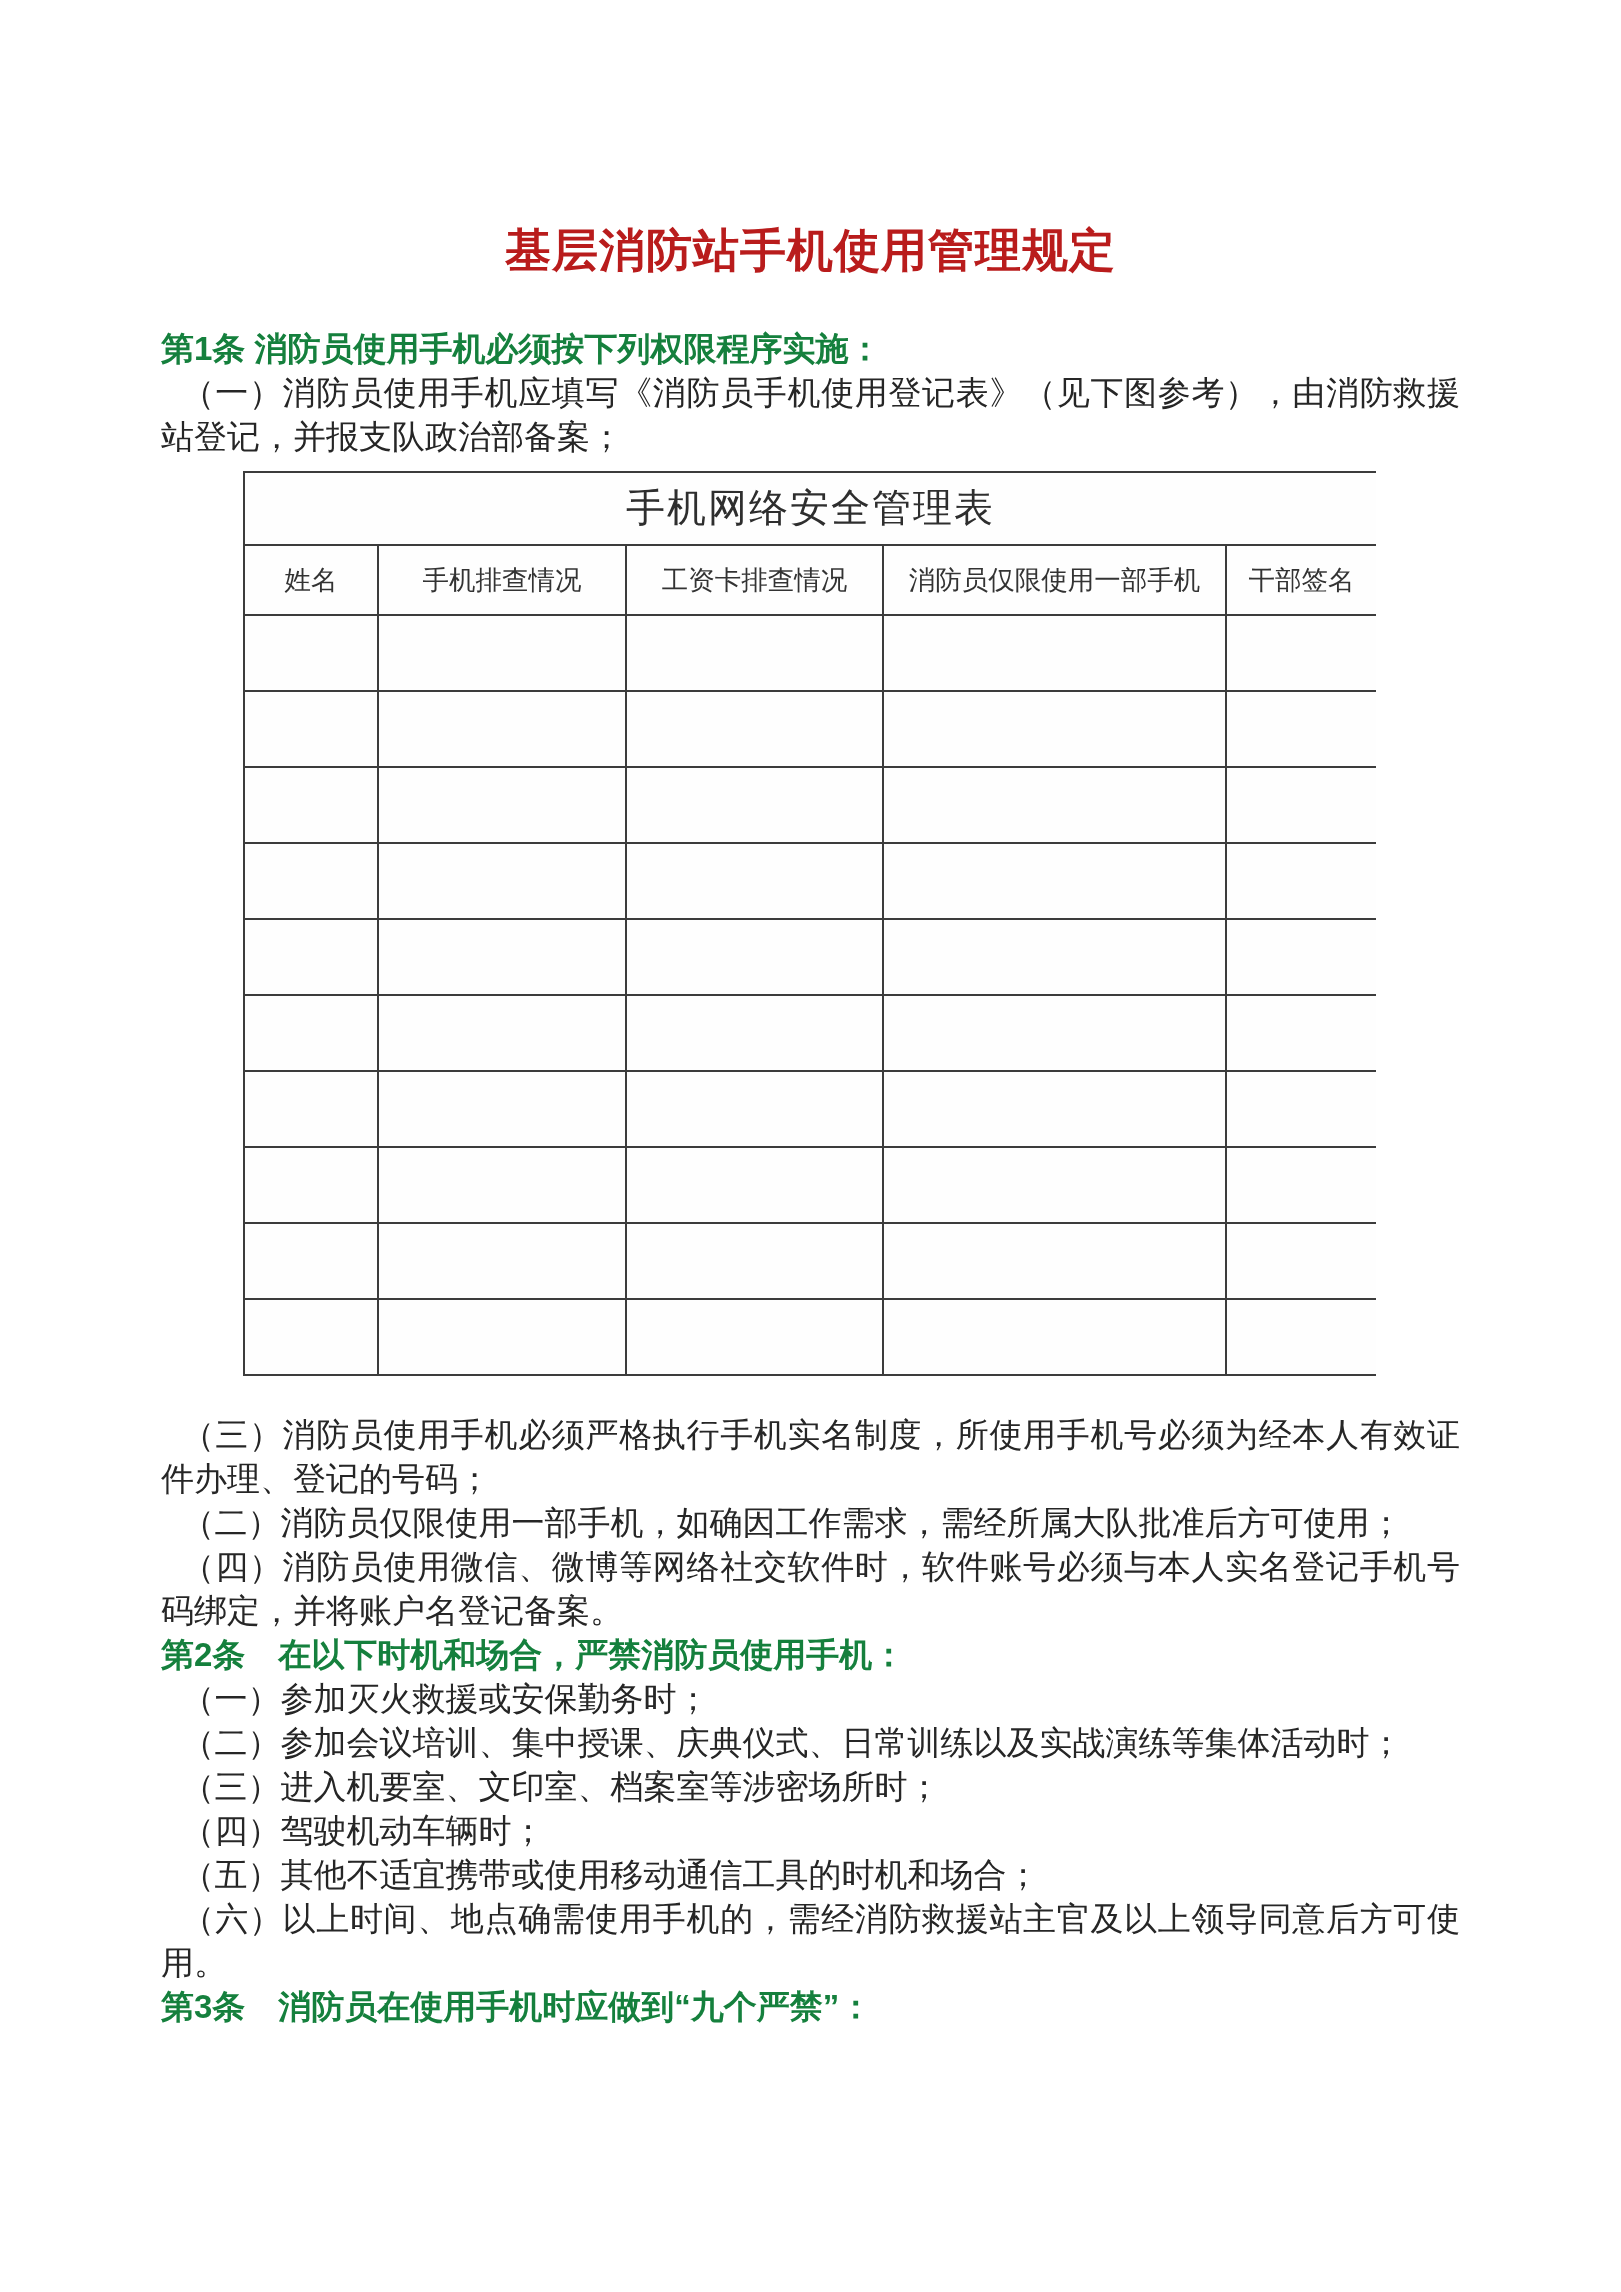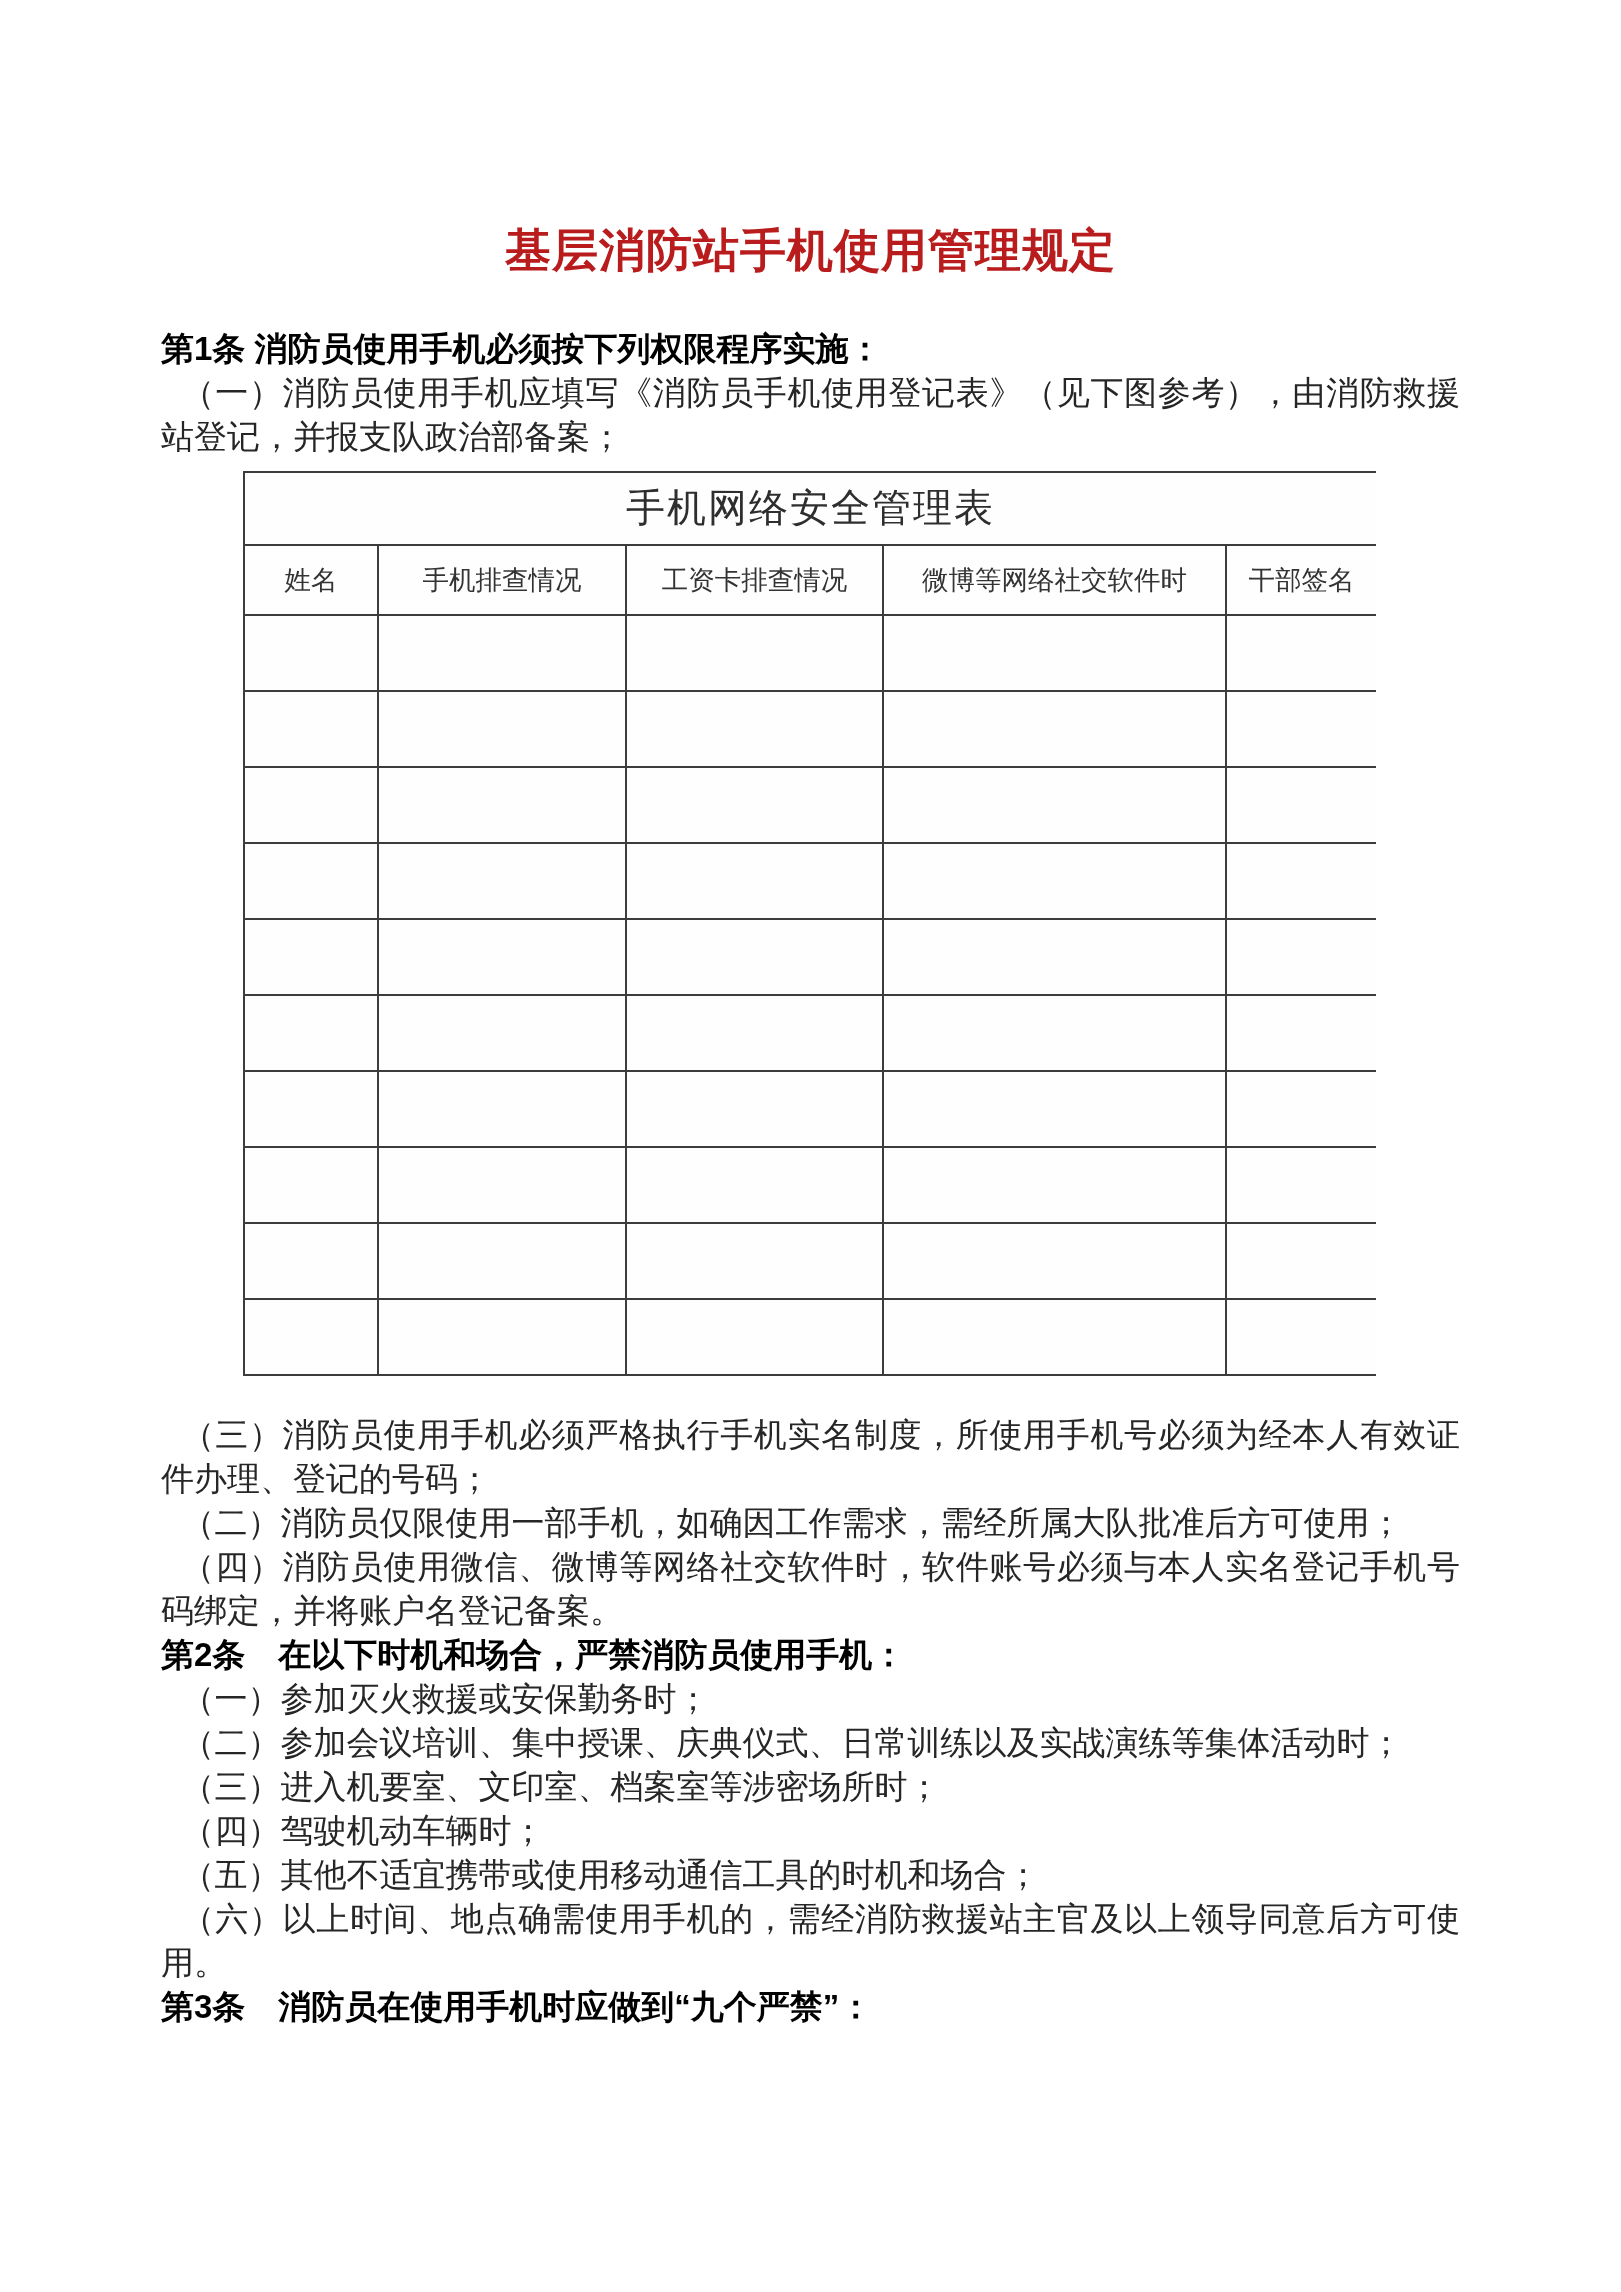--- a/index.html
+++ b/index.html
@@ -31,21 +31,21 @@
   }
   .para{
     margin:0;
     font-size:33px;
     line-height:44px;
     text-align:justify;
     color:var(--text-color);
   }
   .para.heading{
     font-weight:700;
-    color:#000000;
+    color:#15803d;
   }
   .para.list{
     text-indent:20.6px;
   }
   table.reg-table{
     table-layout:fixed;
     border-collapse:collapse;
     width:1132px;
     margin:11.8px 0 37px 82px;
     border-left:2px solid var(--border-color);
@@ -108,21 +108,21 @@
         <col style="width: 150px;">
       </colgroup>
     <thead>
       <tr>
         <th class="tbl-title" colspan="5">手机网络安全管理表</th>
       </tr>
       <tr class="tbl-head" id="header-row">
           <th>姓名</th>
           <th>手机排查情况</th>
           <th>工资卡排查情况</th>
-          <th>微博等网络社交软件时</th>
+          <th>消防员仅限使用一部手机</th>
           <th>干部签名</th>
         </tr>
     </thead>
     <tbody class="tbl-body" id="table-body">
         <tr>
           <td></td>
           <td></td>
           <td></td>
           <td></td>
           <td></td>

